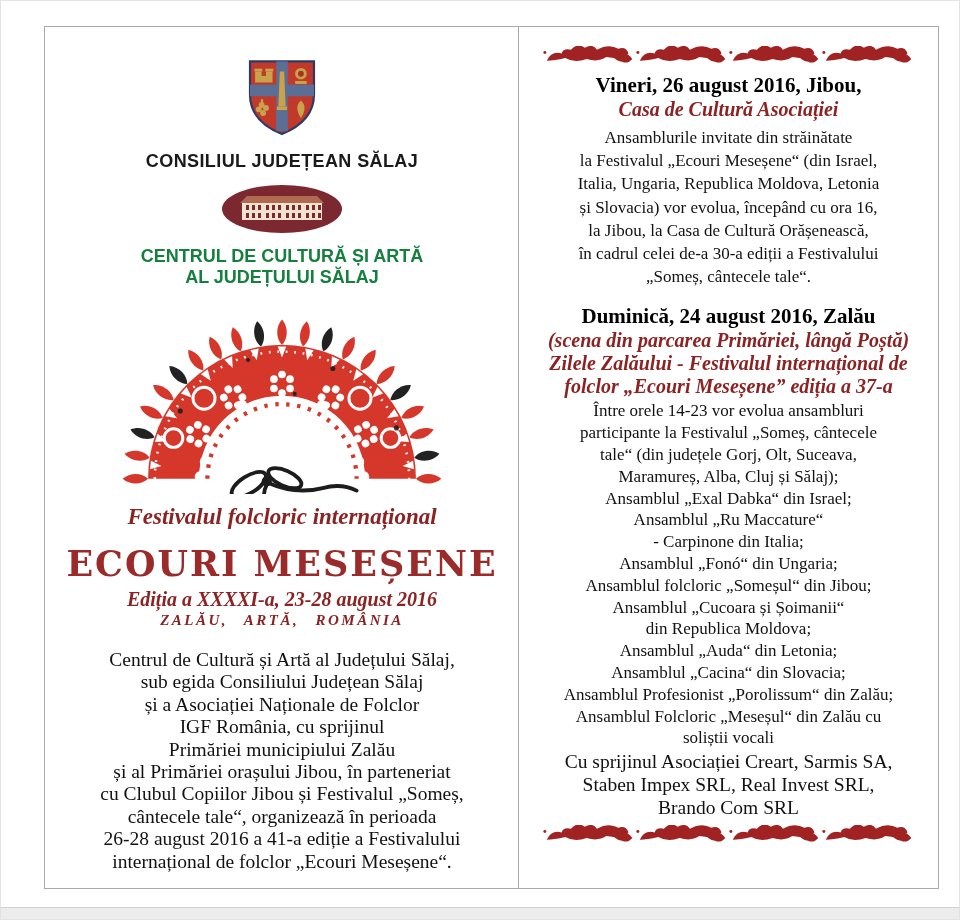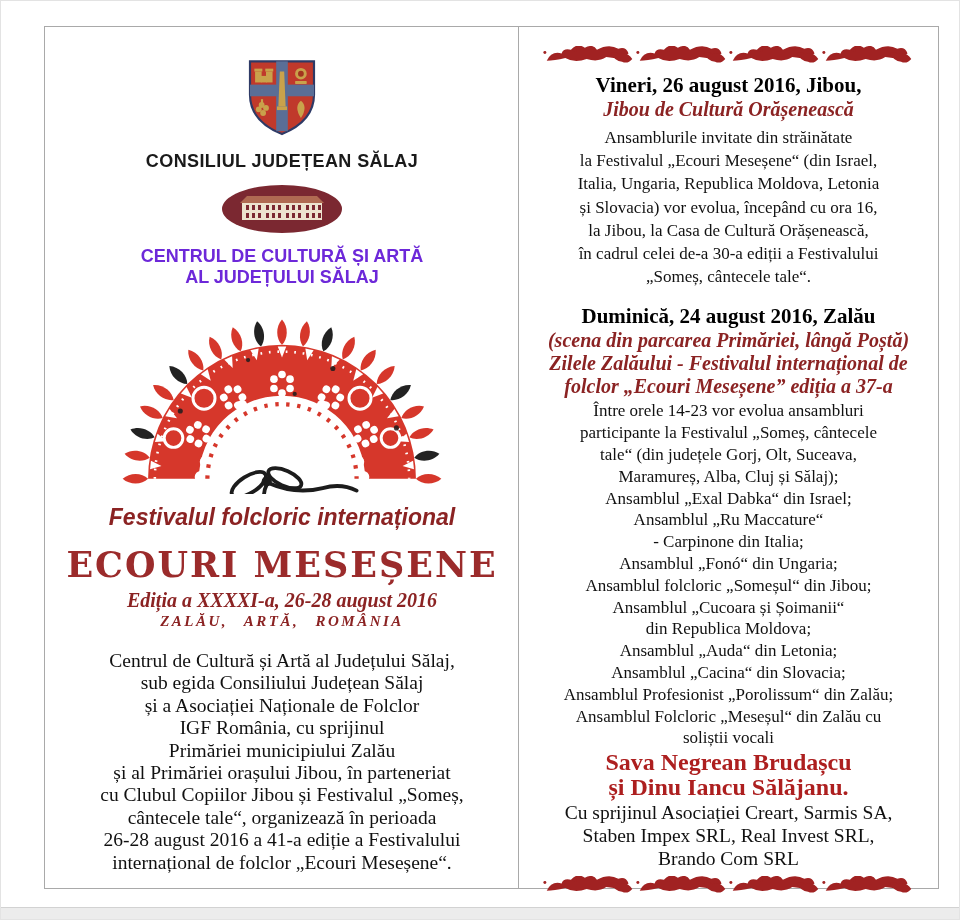--- a/index.html
+++ b/index.html
@@ -31,27 +31,27 @@
   .coat-of-arms { margin-top:30px; width:96px; height:80px; }
   .org-name {
     margin-top:10px;
     font-family:"Liberation Sans", sans-serif;
     font-weight:bold; font-size:18px; color:#1a1a1a; letter-spacing:0.4px;
   }
   .building-emblem { margin-top:12px; width:124px; height:50px; }
   .center-name {
     margin-top:8px;
     font-family:"Liberation Sans", sans-serif;
-    font-weight:bold; font-size:18px; line-height:21px; color:#6d28d9;
+    font-weight:bold; font-size:18px; line-height:21px; color:#15803d;
   }
   .fan-graphic { margin-top:28px; width:352px; height:178px; }
   .festival-subtitle {
     margin-top:6px;
     font-style:italic; font-weight:bold; font-size:23px; color:#8b2323;
-    font-family:Liberation Sans, sans-serif;
+    font-family:Liberation Serif, serif;
   }
   .festival-title {
     margin-top:13px;
     font-family:"DejaVu Serif", serif;
     font-weight:bold; font-size:35px; color:#9b2b2b; letter-spacing:2px;
   }
   .edition-line {
     margin-top:4px;
     font-style:italic; font-weight:bold; font-size:20px; color:#8b2323;
   }
@@ -263,21 +263,21 @@
         <ellipse rx="21" ry="9" transform="rotate(24) translate(18,-12)"></ellipse>
         <path d="M2,2 q32,14 64,6 q22,-6 40,3"></path>
         <path d="M0,4 q-8,16 4,28"></path>
         <circle r="6" fill="#1c1c1c" stroke="none"></circle>
       </g>
     </g>
   </svg>
 
   <div class="festival-subtitle">Festivalul folcloric internațional</div>
   <div class="festival-title">ECOURI MESEȘENE</div>
-  <div class="edition-line">Ediția a XXXXI-a, 26-28 august 2016</div>
+  <div class="edition-line">Ediția a XXXXI-a, 23-28 august 2016</div>
   <div class="location-line">ZALĂU, ARTĂ, ROMÂNIA</div>
 
   <div class="left-body">Centrul de Cultură și Artă al Județului Sălaj,
 sub egida Consiliului Județean Sălaj
 și a Asociației Naționale de Folclor
 IGF România, cu sprijinul
 Primăriei municipiului Zalău
 și al Primăriei orașului Jibou, în parteneriat
 cu Clubul Copiilor Jibou și Festivalul „Someș,
 cântecele tale“, organizează în perioada
@@ -290,21 +290,21 @@
 <div class="panel panel-right">
 
   <svg class="folk-border top" viewBox="0 0 400 26" preserveAspectRatio="none">
     <use href="#folk-motif" x="0"></use>
       <use href="#folk-motif" x="100"></use>
     <use href="#folk-motif" x="200"></use>
       <use href="#folk-motif" x="300"></use>
   </svg>
 
   <div class="r-heading">Vineri, 26 august 2016, Jibou,</div>
-  <div class="r-subheading">Jibou de Cultură Orășenească</div>
+  <div class="r-subheading">Casa de Cultură Asociației</div>
   <div class="r-body">Ansamblurile invitate din străinătate
 la Festivalul „Ecouri Meseșene“ (din Israel,
 Italia, Ungaria, Republica Moldova, Letonia
 și Slovacia) vor evolua, începând cu ora 16,
 la Jibou, la Casa de Cultură Orășenească,
 în cadrul celei de-a 30-a ediții a Festivalului
 „Someș, cântecele tale“.</div>
 
   <div class="section2">
     <div class="r-heading">Duminică, 24 august 2016, Zalău</div>
@@ -320,22 +320,20 @@
 - Carpinone din Italia;
 Ansamblul „Fonó“ din Ungaria;
 Ansamblul folcloric „Someșul“ din Jibou;
 Ansamblul „Cucoara și Șoimanii“
 din Republica Moldova;
 Ansamblul „Auda“ din Letonia;
 Ansamblul „Cacina“ din Slovacia;
 Ansamblul Profesionist „Porolissum“ din Zalău;
 Ansamblul Folcloric „Meseșul“ din Zalău cu
 soliștii vocali</div>
-    <div class="soloists">Sava Negrean Brudașcu
-și Dinu Iancu Sălăjanu.</div>
     <div class="sponsors">Cu sprijinul Asociației Creart, Sarmis SA,
 Staben Impex SRL, Real Invest SRL,
 Brando Com SRL</div>
   </div>
 
   <svg class="folk-border bottom" viewBox="0 0 400 26" preserveAspectRatio="none">
     <use href="#folk-motif" x="0"></use>
       <use href="#folk-motif" x="100"></use>
     <use href="#folk-motif" x="200"></use>
       <use href="#folk-motif" x="300"></use>

